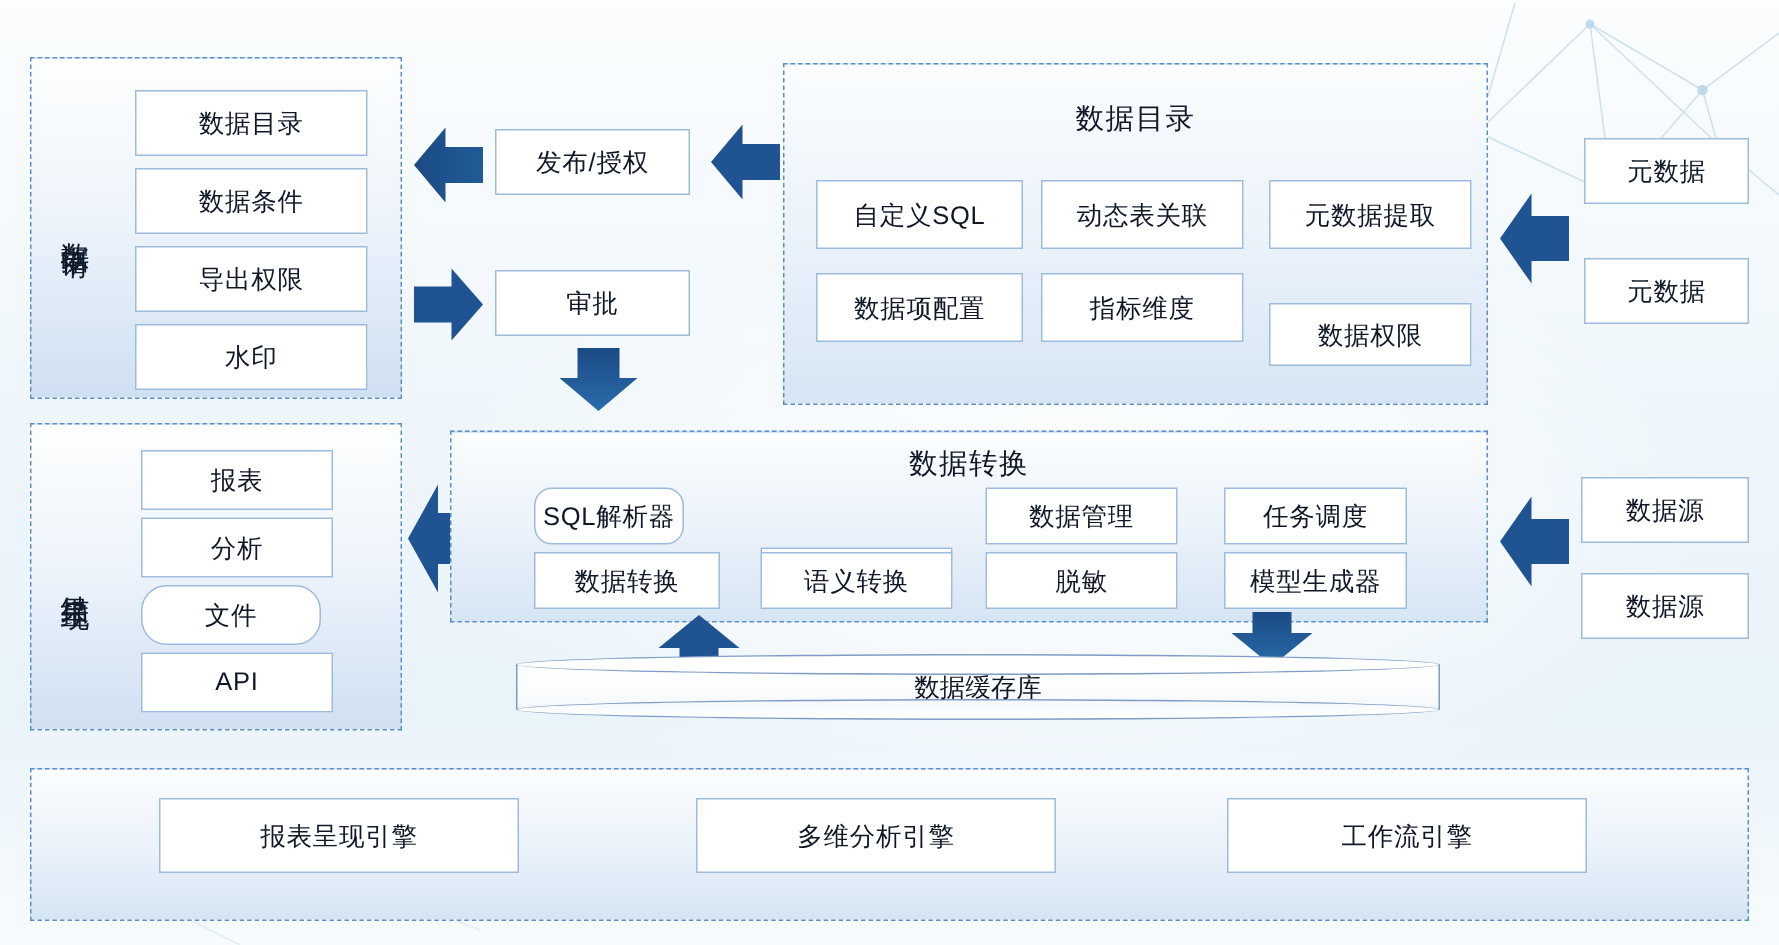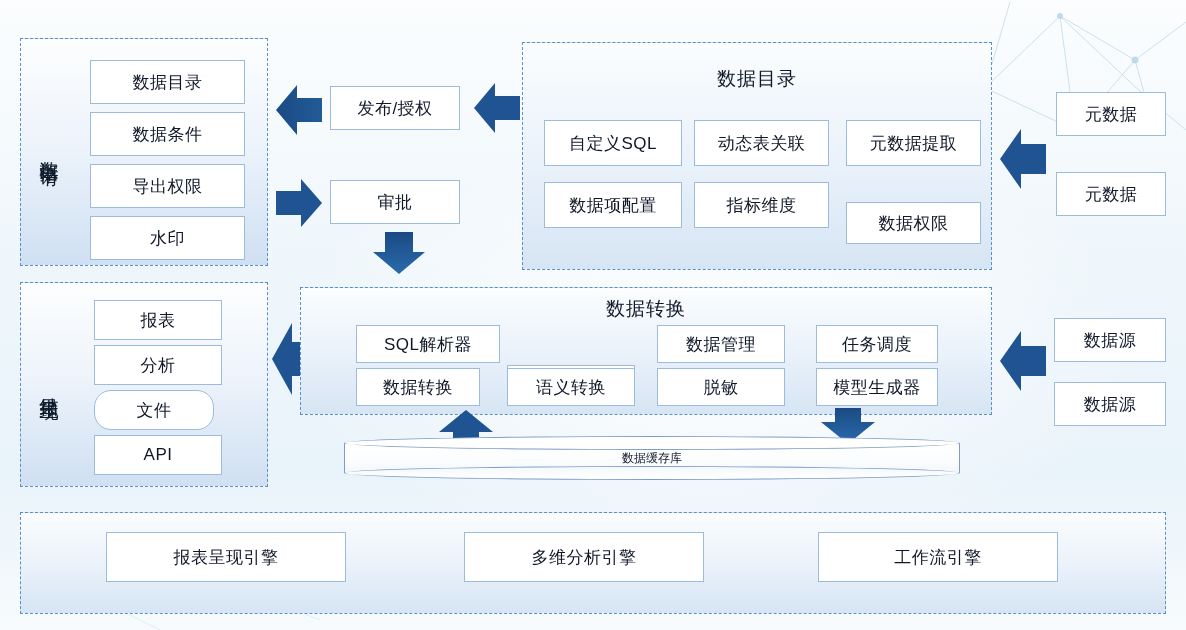--- a/index.html
+++ b/index.html
@@ -74,21 +74,21 @@
   .cyl .top,.cyl .bot{
     position:absolute;left:0;width:100%;height:14px;
     border:1px solid #7f9dc4;border-radius:50%;
     background:#ffffff;box-sizing:border-box;
   }
   .cyl .top{top:0;}
   .cyl .bot{top:30px;background:linear-gradient(180deg,#f4f9fc,#ffffff);}
   .cyl .cap{
     position:absolute;left:0;top:0;width:100%;height:44px;
     display:flex;align-items:center;justify-content:center;
-    font-size:12px;color:#101828;
+    font-size:17px;color:#101828;
   }
 
   
   .arrow{position:absolute;}
   .arrow svg{display:block;}
 </style>
 </head>
 <body>
 
 <div id="canvas">
@@ -186,21 +186,21 @@
   <div class="box" style="left:694px;top:120px;width:135px;height:46px;">动态表关联</div>
   <div class="box" style="left:846px;top:120px;width:135px;height:46px;">元数据提取</div>
 
   <div class="box" style="left:544px;top:182px;width:138px;height:46px;">数据项配置</div>
   <div class="box" style="left:694px;top:182px;width:135px;height:46px;">指标维度</div>
   <div class="box" style="left:846px;top:182px;width:135px;height:42px;margin-top:20px;">数据权限</div>
 
   <div class="group flat" style="left:300px;top:287px;width:692px;height:128px;"></div>
   <div class="ptitle" style="left:300px;top:296px;width:692px;">数据转换</div>
 
-  <div class="box" style="left:356px;top:325px;width:144px;height:38px;">SQL解析器</div>
+  <div class="box" style="left:356px;top:325px;width:100px;height:38px;border-radius:12px;">SQL解析器</div>
   <div class="box" style="left:507px;top:325px;width:128px;height:38px;margin-top:40px;">查询执行器</div>
   <div class="box" style="left:657px;top:325px;width:128px;height:38px;">数据管理</div>
   <div class="box" style="left:816px;top:325px;width:122px;height:38px;">任务调度</div>
 
   <div class="box" style="left:356px;top:368px;width:124px;height:38px;">数据转换</div>
   <div class="box" style="left:507px;top:368px;width:128px;height:38px;">语义转换</div>
   <div class="box" style="left:657px;top:368px;width:128px;height:38px;">脱敏</div>
   <div class="box" style="left:816px;top:368px;width:122px;height:38px;">模型生成器</div>
 
   <div class="arrow" style="left:438px;top:410px;">

